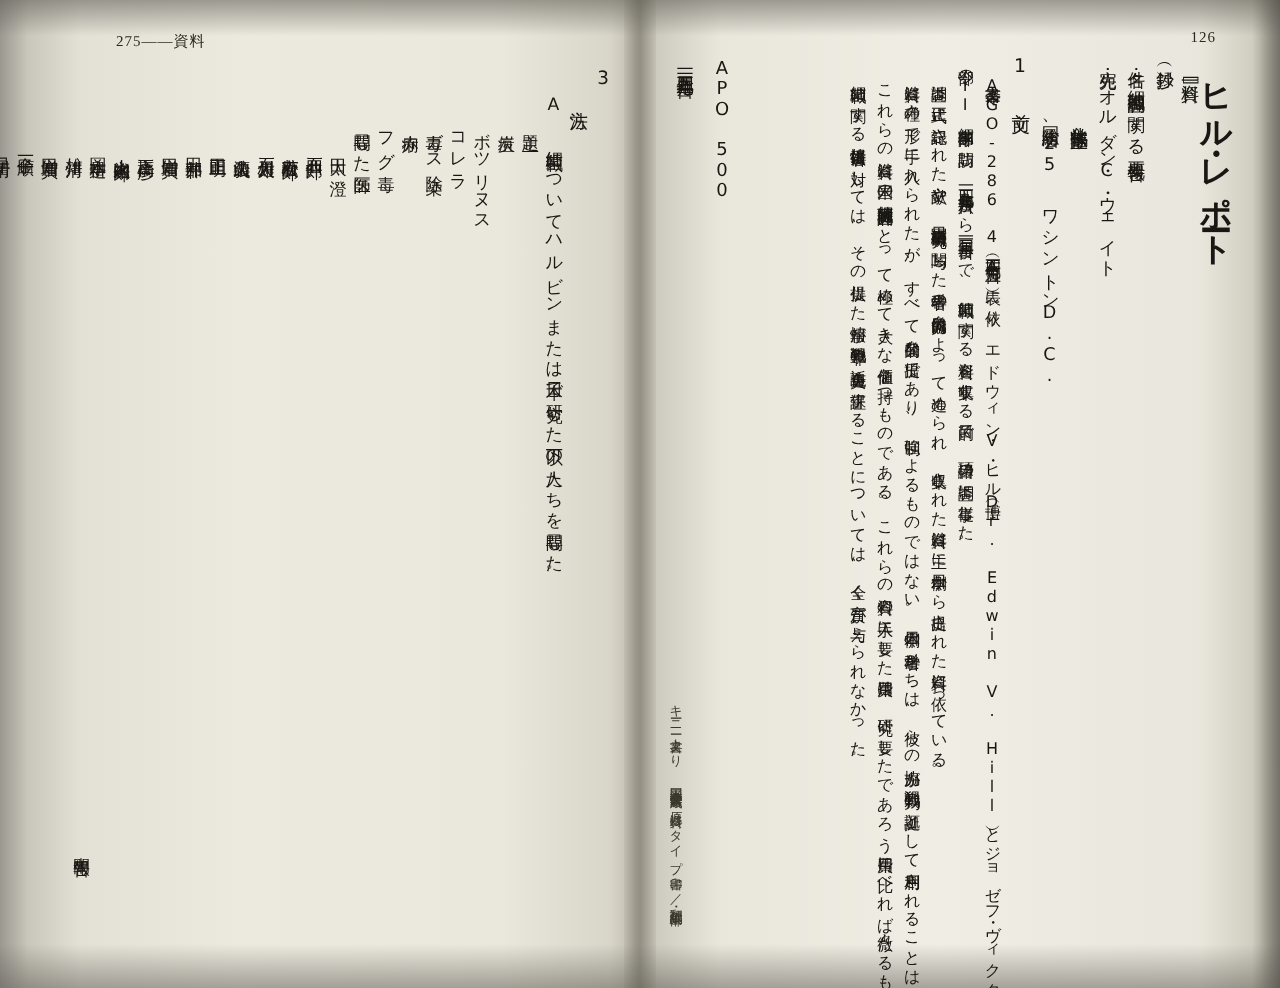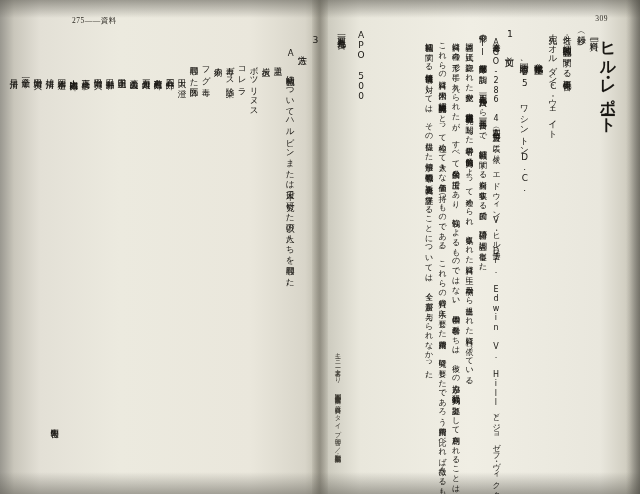--- a/index.html
+++ b/index.html
@@ -57,21 +57,21 @@
     text-orientation: upright;
     -webkit-writing-mode: vertical-rl;
     font-family: "DejaVu Sans", sans-serif;
     color: #191713;
     white-space: nowrap;
     letter-spacing: 0.06em;
   }
   
   .left-page {
     position: absolute;
-    left: 30px; top: 0;
+    left: 16px; top: 0;
     width: 296px; height: 494px;
   }
   .folio-left {
     position: absolute;
     left: 42px; top: 16px;
     font-size: 7.5px;
     color: #2b2822;
     font-family: "Liberation Serif", serif;
     letter-spacing: 0.5px;
   }
@@ -209,21 +209,21 @@
 
       <div class="v lcol indent1">A 細菌戦についてハルビンまたは日本で研究した以下の人たちを尋問した。</div>
       <div class="v lcol indent1 sec">方法</div>
       <div class="v lcol sec">3</div>
     </div>
 
     <div class="v bottom-note">中間報告</div>
   </div>
 
   <div class="right-page">
-    <div class="folio-right">309</div>
+    <div class="folio-right">126</div>
 
     <div class="v title-main">ヒル・レポート</div>
     <div class="v title-sub">［資料一］</div>
 
     <div class="rcols">
       <div class="v rcol small">　細菌戦に関する情報提供者に対しては、その提供した情報が戦争犯罪の訴追免責を保証することについては、全く言質が与えられなかった。</div>
       <div class="v rcol small">　これらの資料は米国の細菌戦研究計画にとって極めて大きな価値を持つものである。これらの資料の入手に要した費用は、研究に要したであろう費用に比べれば微々たるものである。</div>
       <div class="v rcol small">　資料は種々の形で手に入れられたが、すべて自発的な提出であり、強制によるものではない。日本側の科学者たちは、彼らの協力が戦犯裁判の証拠として利用されることはないという保証のもとに、情報と資料を提供した。</div>
       <div class="v rcol small">　調査は正式に記録された文献や、日本軍細菌戦研究に関与した科学者の自発的協力によって進められ、収集された資料は主に日本側から提出された資料に依っている。</div>
       <div class="v rcol small">令部のII細菌部隊を訪問し、一九四七年一〇月二八日から同年一二月一二日まで、細菌戦に関する資料を収集する目的で、諸項目の調査に従事した。</div>

